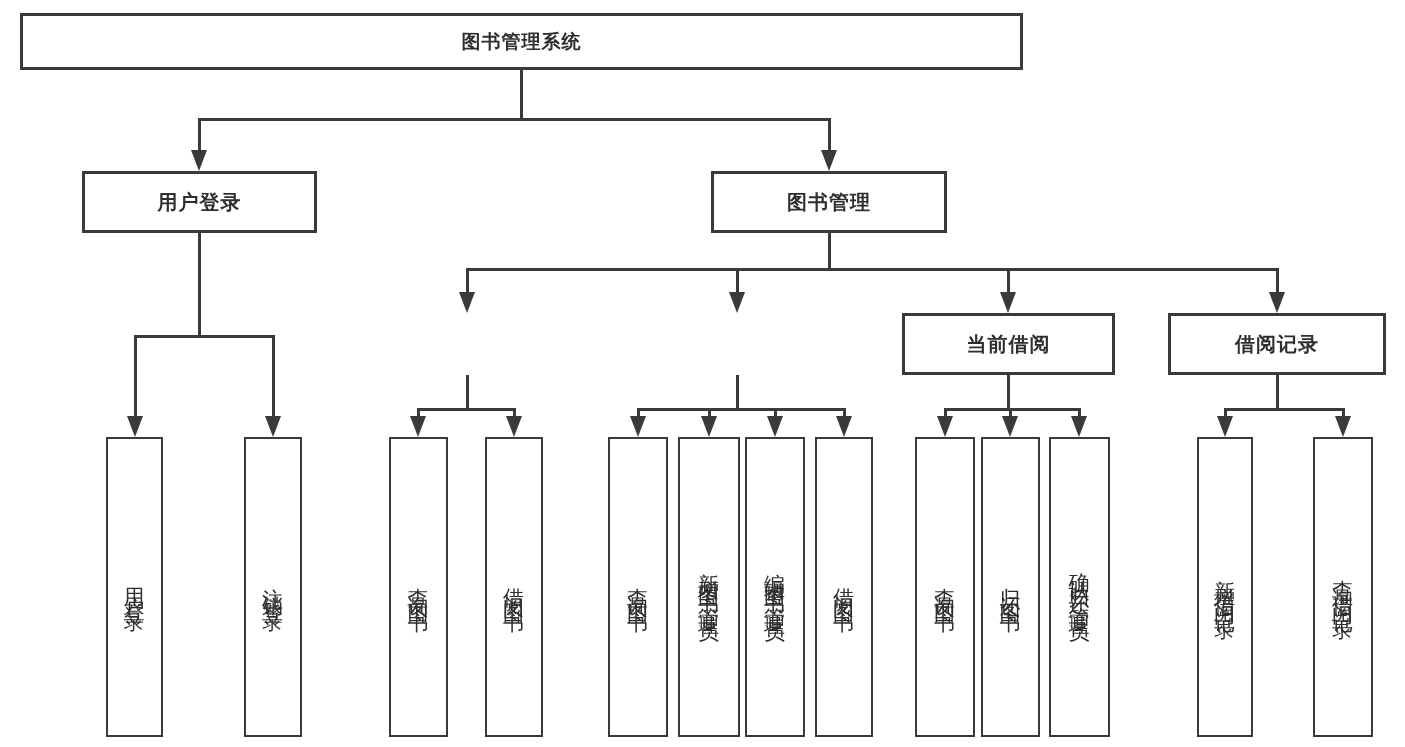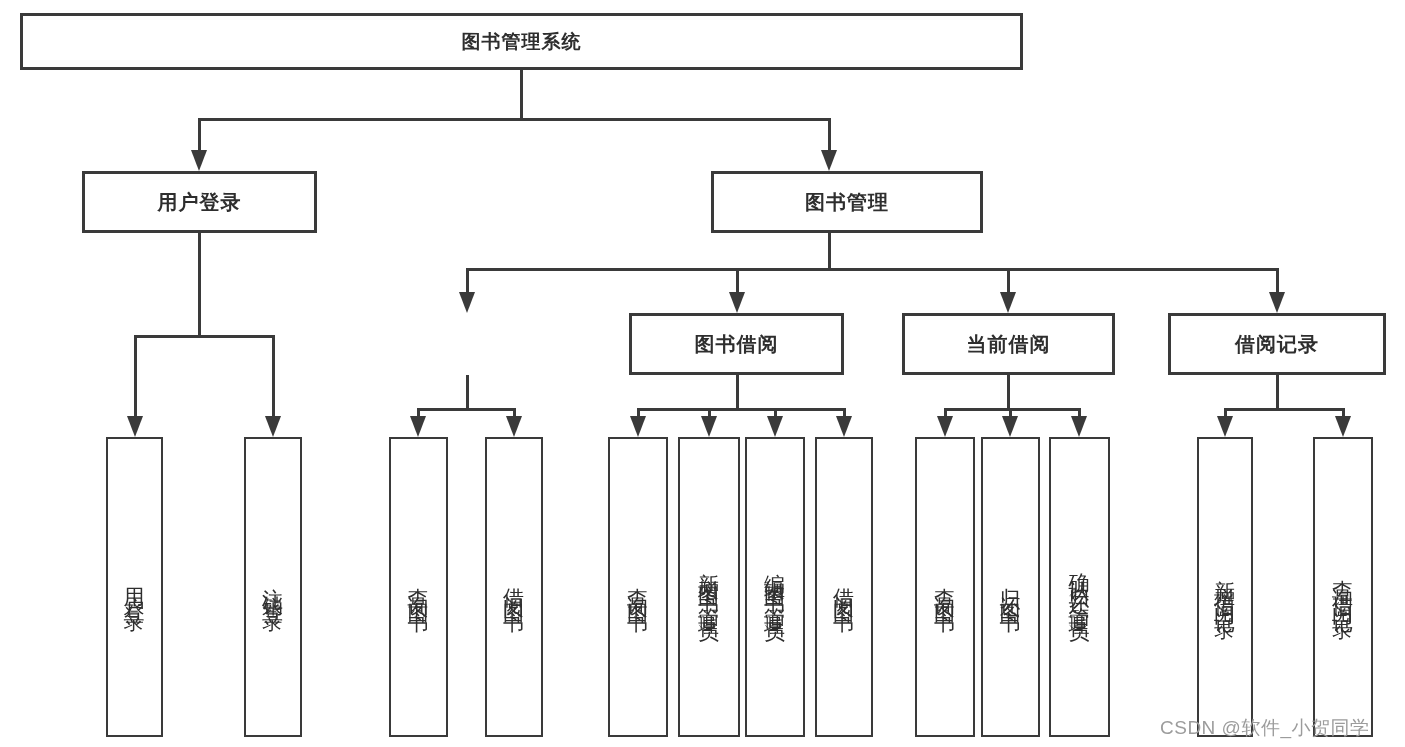--- a/index.html
+++ b/index.html
@@ -24,27 +24,24 @@
 
 <div id="canvas">
 
   <div class="box hbox root" style="left:20px;top:13px;width:1003px;height:57px;">
     <span>图书管理系统</span>
   </div>
 
   <div class="box hbox" style="left:82px;top:171px;width:235px;height:62px;">
     <span>用户登录</span>
   </div>
-  <div class="box hbox" style="left:711px;top:171px;width:272px;height:62px;">
+  <div class="box hbox" style="left:711px;top:171px;width:236px;height:62px;">
     <span>图书管理</span>
   </div>
 
-  <div class="box hbox" style="left:629px;top:313px;width:215px;height:62px;">
-    <span>图书借阅</span>
-  </div>
   <div class="box hbox" style="left:902px;top:313px;width:213px;height:62px;">
     <span>当前借阅</span>
   </div>
   <div class="box hbox" style="left:1168px;top:313px;width:218px;height:62px;">
     <span>借阅记录</span>
   </div>
 
   <div class="box vbox" style="left:106px;top:437px;width:57px;height:300px;">
     <span class="vtext">用户登录</span>
   </div>
@@ -82,21 +79,20 @@
     <span class="vtext long">确认归还（管理员）</span>
   </div>
 
   <div class="box vbox" style="left:1197px;top:437px;width:56px;height:300px;">
     <span class="vtext">新增借阅记录</span>
   </div>
   <div class="box vbox" style="left:1313px;top:437px;width:60px;height:300px;">
     <span class="vtext">查询借阅记录</span>
   </div>
 
-  <div class="watermark">CSDN @软件_小贺同学</div>
 <div class="vline" style="left: 520px; top: 70px; width: 3px; height: 50px;"></div>
     <div class="vline" style="left: 197.5px; top: 118px; width: 3px; height: 35px;"></div>
     <div class="vline" style="left: 827.5px; top: 118px; width: 3px; height: 35px;"></div>
     <div class="vline" style="left: 197.5px; top: 233px; width: 3px; height: 104px;"></div>
     <div class="vline" style="left: 133.5px; top: 335px; width: 3px; height: 84px;"></div>
     <div class="vline" style="left: 271.5px; top: 335px; width: 3px; height: 84px;"></div>
     <div class="vline" style="left: 827.5px; top: 233px; width: 3px; height: 37px;"></div>
     <div class="vline" style="left: 465.5px; top: 268px; width: 3px; height: 27px;"></div>
     <div class="vline" style="left: 735.5px; top: 268px; width: 3px; height: 27px;"></div>
     <div class="vline" style="left: 1006.5px; top: 268px; width: 3px; height: 27px;"></div>

